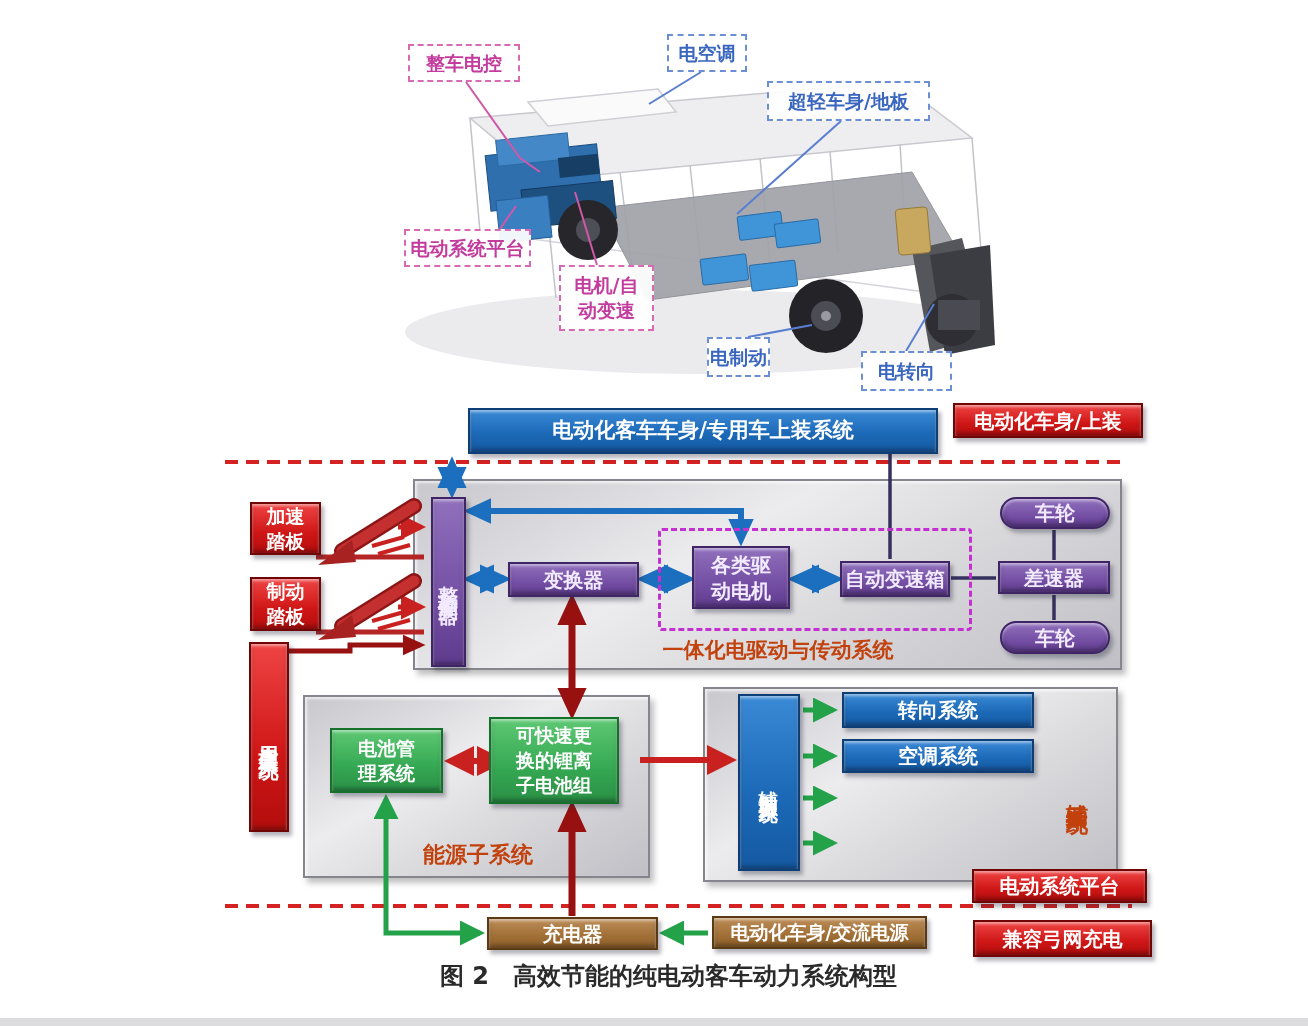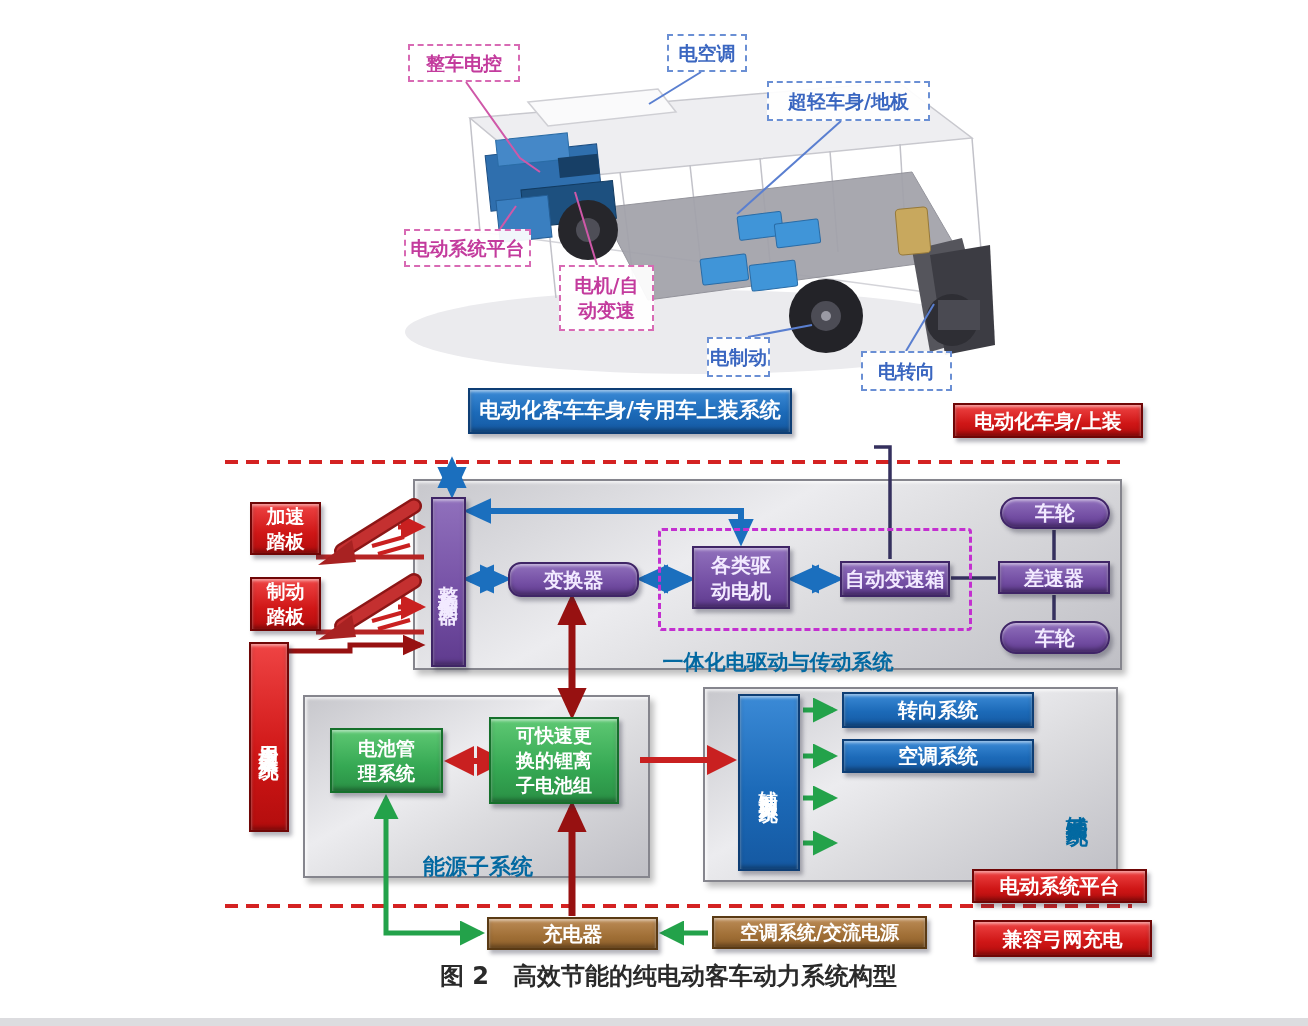--- a/index.html
+++ b/index.html
@@ -20,21 +20,21 @@
   .blue{background:linear-gradient(180deg,#3b8ad6 0%,#1c6ab8 55%,#1559a2 100%);border:2px solid #0e3e75;}
   .purple{background:linear-gradient(180deg,#9070bc 0%,#744fa4 60%,#5f3b8e 100%);border:2px solid #3f2566;color:#f2eaff;}
   .green{background:linear-gradient(180deg,#5ec873 0%,#35a853 60%,#2a9045 100%);border:2px solid #15702b;}
   .redtag{background:linear-gradient(180deg,#ef4444 0%,#cf1616 60%,#b30d0d 100%);border:2px solid #6f0606;margin-left:20px;}
   .brown{background:linear-gradient(180deg,#bc8c57 0%,#a06f36 60%,#8d5f2a 100%);border:2px solid #5a3a14;}
   .container{position:absolute;z-index:1;
      background:linear-gradient(150deg,#c7c7cc 0%,#ececef 40%,#dcdcdf 60%,#bfbfc5 100%);
      border:2px solid #85858d;box-sizing:border-box;
      box-shadow:4px 5px 6px rgba(0,0,0,.25),inset 2px 2px 3px rgba(255,255,255,.7);}
   .v{writing-mode:vertical-rl;text-orientation:upright;letter-spacing:5px;}
-  .rlabel{position:absolute;z-index:3;color:#0369a1;font-weight:bold;white-space:pre-line;text-align:center;margin-top:12px;}
+  .rlabel{position:absolute;z-index:3;color:#c2410c;font-weight:bold;white-space:pre-line;text-align:center;}
   .dashbox{position:absolute;z-index:2;border:3px dashed #c32fd0;border-radius:4px;}
   .caption{position:absolute;z-index:3;color:#2a2a2a;font-weight:bold;}
   .bottombar{position:absolute;left:0;top:1018px;width:1308px;height:8px;background:#dcdcdf;z-index:1;}
 </style>
 </head>
 <body>
 
 <div id="stage">
 
   <div class="container" style="left:413px;top:479px;width:709px;height:191px;"></div>
@@ -176,25 +176,25 @@
 
   <div class="callout pink" style="left:408px;top:44px;width:112px;height:38px;">整车电控</div>
   <div class="callout blu" style="left:667px;top:34px;width:80px;height:38px;">电空调</div>
   <div class="callout blu" style="left:767px;top:81px;width:163px;height:40px;">超轻车身/地板</div>
   <div class="callout pink" style="left:404px;top:229px;width:127px;height:38px;">电动系统平台</div>
   <div class="callout pink" style="left:559px;top:265px;width:95px;height:66px;">电机/自
 动变速</div>
   <div class="callout blu" style="left:707px;top:337px;width:63px;height:40px;">电制动</div>
   <div class="callout blu" style="left:861px;top:351px;width:91px;height:40px;">电转向</div>
 
-  <div class="b blue" style="left:468px;top:388px;width:324px;height:46px;font-size:21px;">电动化客车车身/专用车上装系统</div>
+  <div class="b blue" style="left:468px;top:408px;width:470px;height:46px;font-size:21px;">电动化客车车身/专用车上装系统</div>
   <div class="b redtag" style="left:933px;top:403px;width:190px;height:35px;font-size:20px;">电动化车身/上装</div>
 
   <div class="b purple v" style="left:431px;top:497px;width:35px;height:170px;font-size:20px;">整车控制器</div>
-  <div class="b purple" style="left:508px;top:562px;width:131px;height:35px;font-size:20px;border-radius:13px;">变换器</div>
+  <div class="b purple" style="left:508px;top:562px;width:131px;height:35px;font-size:20px;">变换器</div>
   <div class="dashbox" style="left:658px;top:528px;width:308px;height:97px;"></div>
   <div class="b purple" style="left:692px;top:546px;width:98px;height:63px;font-size:20px;">各类驱
 动电机</div>
   <div class="b purple" style="left:840px;top:561px;width:110px;height:36px;font-size:20px;">自动变速箱</div>
   <div class="b purple" style="left:1000px;top:497px;width:110px;height:32px;border-radius:16px;font-size:20px;">车轮</div>
   <div class="b purple" style="left:998px;top:561px;width:112px;height:33px;font-size:20px;">差速器</div>
   <div class="b purple" style="left:1000px;top:621px;width:110px;height:33px;border-radius:16px;font-size:20px;">车轮</div>
   <div class="rlabel" style="left:648px;top:636px;width:260px;font-size:21px;">一体化电驱动与传动系统</div>
 
   <div class="b redtag" style="left:230px;top:502px;width:71px;height:53px;font-size:19px;">加速
@@ -211,18 +211,18 @@
   <div class="rlabel" style="left:408px;top:840px;width:140px;font-size:22px;">能源子系统</div>
 
   <div class="b blue v" style="left:738px;top:694px;width:62px;height:177px;font-size:19px;letter-spacing:2px;">辅助动力源系统</div>
   <div class="b blue" style="left:842px;top:692px;width:192px;height:36px;font-size:20px;">转向系统</div>
   <div class="b blue" style="left:842px;top:739px;width:192px;height:34px;font-size:20px;">空调系统</div>
   <div class="rlabel v" style="left:1052px;top:726px;width:40px;height:130px;font-size:22px;letter-spacing:2px;">辅助子系统</div>
 
   <div class="b redtag" style="left:952px;top:869px;width:175px;height:34px;font-size:20px;">电动系统平台</div>
   <div class="b redtag" style="left:953px;top:920px;width:179px;height:37px;font-size:20px;">兼容弓网充电</div>
   <div class="b brown" style="left:487px;top:917px;width:171px;height:33px;font-size:20px;">充电器</div>
-  <div class="b brown" style="left:712px;top:916px;width:215px;height:33px;font-size:19px;">空调系统/交流电源</div>
+  <div class="b brown" style="left:712px;top:916px;width:215px;height:33px;font-size:19px;">电动化车身/交流电源</div>
 
   <div class="caption" style="left:440px;top:960px;width:520px;font-size:24px;">图 2　高效节能的纯电动客车动力系统构型</div>
 
   <div class="bottombar"></div>
 </div>
 
 </body></html>

